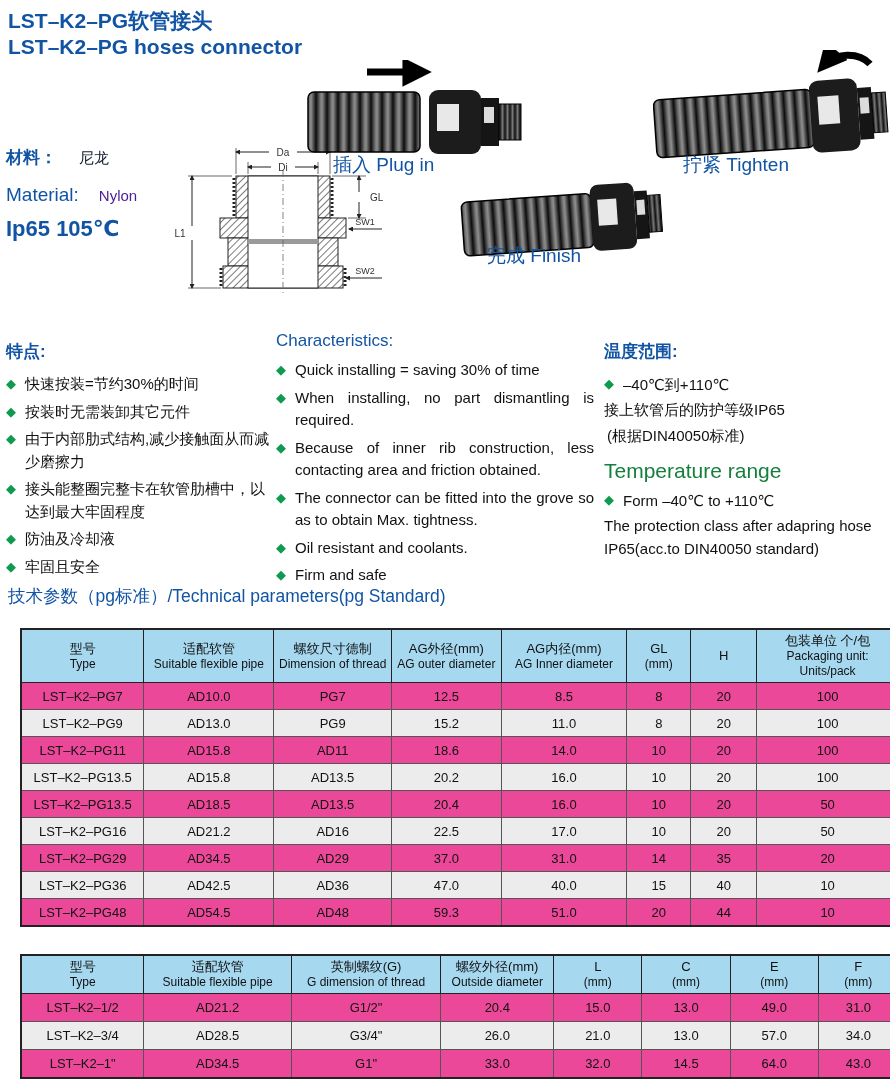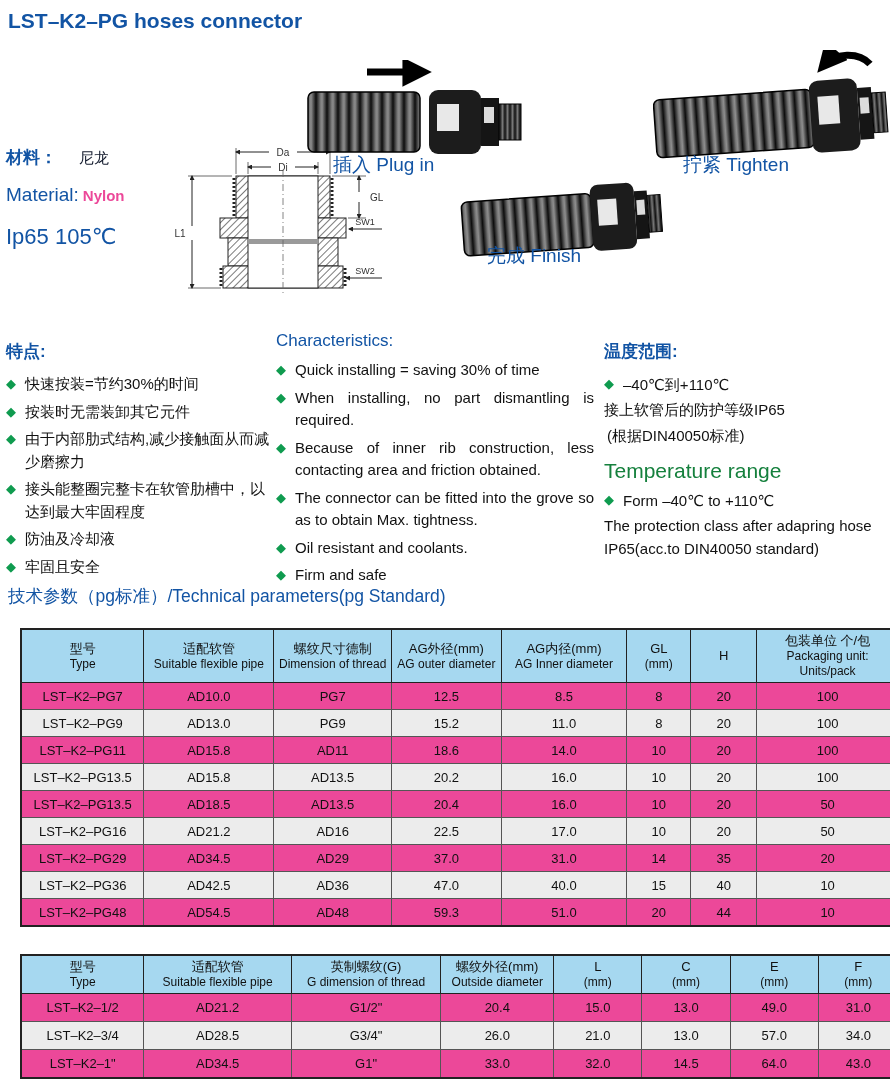--- a/index.html
+++ b/index.html
@@ -9,22 +9,22 @@
   
   .title{position:absolute;left:8px;top:8px;color:#1254a4;font-weight:bold;
          font-size:21px;line-height:26px;}
 
   
   .info{position:absolute;left:6px;top:146px;width:170px;}
   .info-row1{font-size:17px;}
   .info-row1 .lab{color:#1254a4;font-weight:bold;}
   .info-row1 .val{color:#0f172a;font-size:15px;margin-left:22px;}
   .info-row2{margin-top:15px;font-size:19px;color:#1254a4;}
-  .info-row2 .val{color:#ec4899;font-size:15px;margin-left:4px;font-weight:bold;}
-  .info-row3{margin-top:18px;font-size:22px;color:#1254a4;}
+  .info-row2 .val{color:#4c1d95;font-size:15px;margin-left:20px;}
+  .info-row3{margin-top:10px;font-size:22px;color:#1254a4;font-weight:bold;}
 
   
   .photo{position:absolute;}
   .step-label{position:absolute;color:#1254a4;font-size:19px;white-space:nowrap;}
 
   
   .col{position:absolute;top:331px;}
   .col-features{left:6px;width:266px;}
   .col-chars{left:276px;width:318px;}
   .col-temp{left:604px;width:284px;}
@@ -56,20 +56,21 @@
   table.params tbody tr:nth-child(even) td{background:#ececec;}
 
   svg text{font-family:"Liberation Sans","DejaVu Sans",sans-serif;}
 </style>
 </head>
 <body>
 
 <div class="page">
 
   <div class="title">
+    <div>LST–K2–PG软管接头</div>
     <div>LST–K2–PG hoses connector</div>
   </div>
 
   <div class="info">
     <div class="info-row1">
       <span class="lab">材料：</span><span class="val">尼龙</span>
     </div>
     <div class="info-row2">
       <span class="lab">Material:</span><span class="val">Nylon</span>
     </div>

